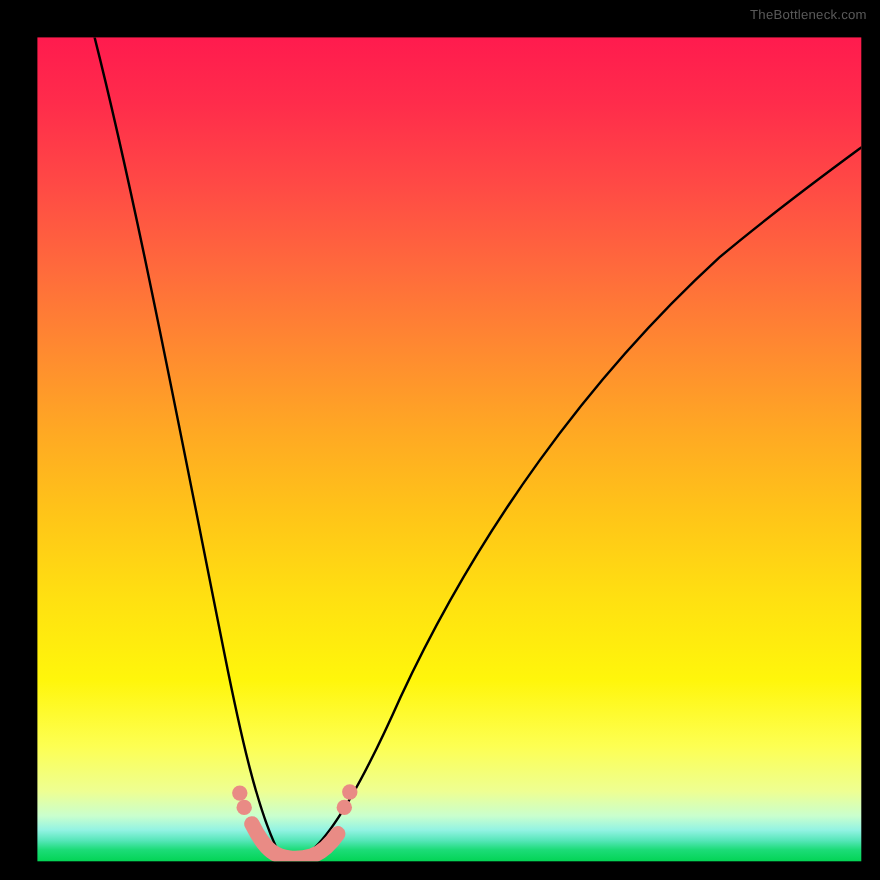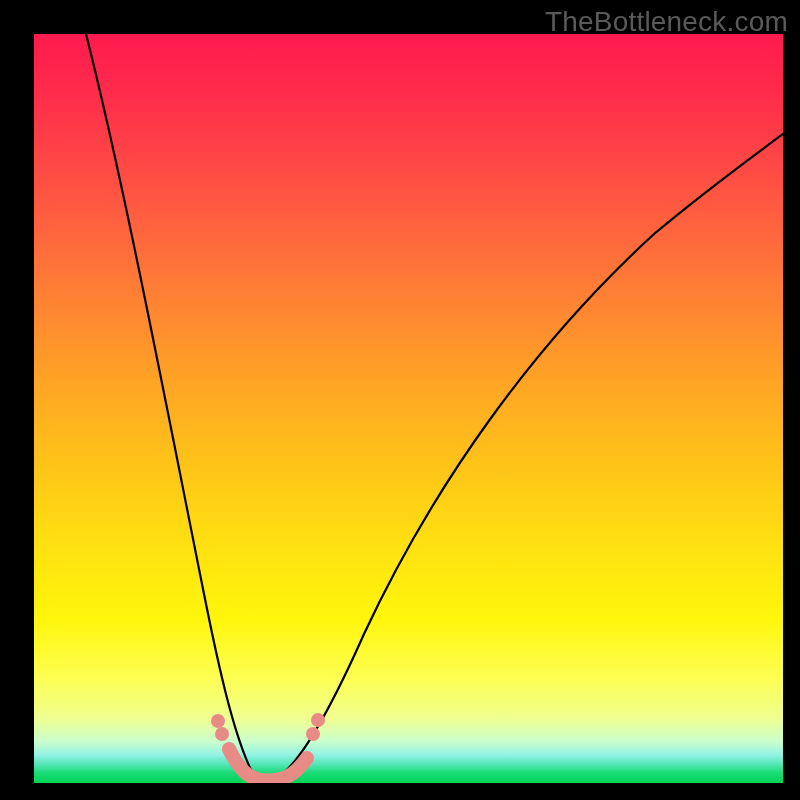--- a/index.html
+++ b/index.html
@@ -44,21 +44,21 @@
       #55e6b8 97.5%,
       #1cdc78 98.6%,
       #03d455 100%
     );
   }
   .watermark {
     position: absolute;
     top: 6px;
     right: 12px;
     color: #5a5a5a;
-    font-size: 28px;
+    font-size: 12px;
     font-weight: 500;
     letter-spacing: 0.2px;
     user-select: none;
   }
   svg.overlay {
     position: absolute;
     left: 0;
     top: 0;
     width: 749px;
     height: 749px;

